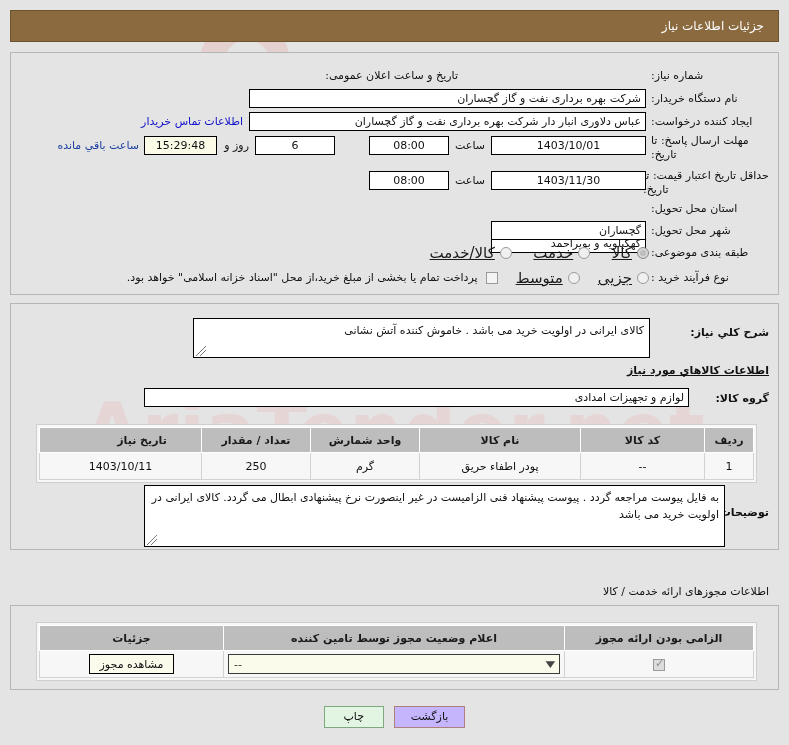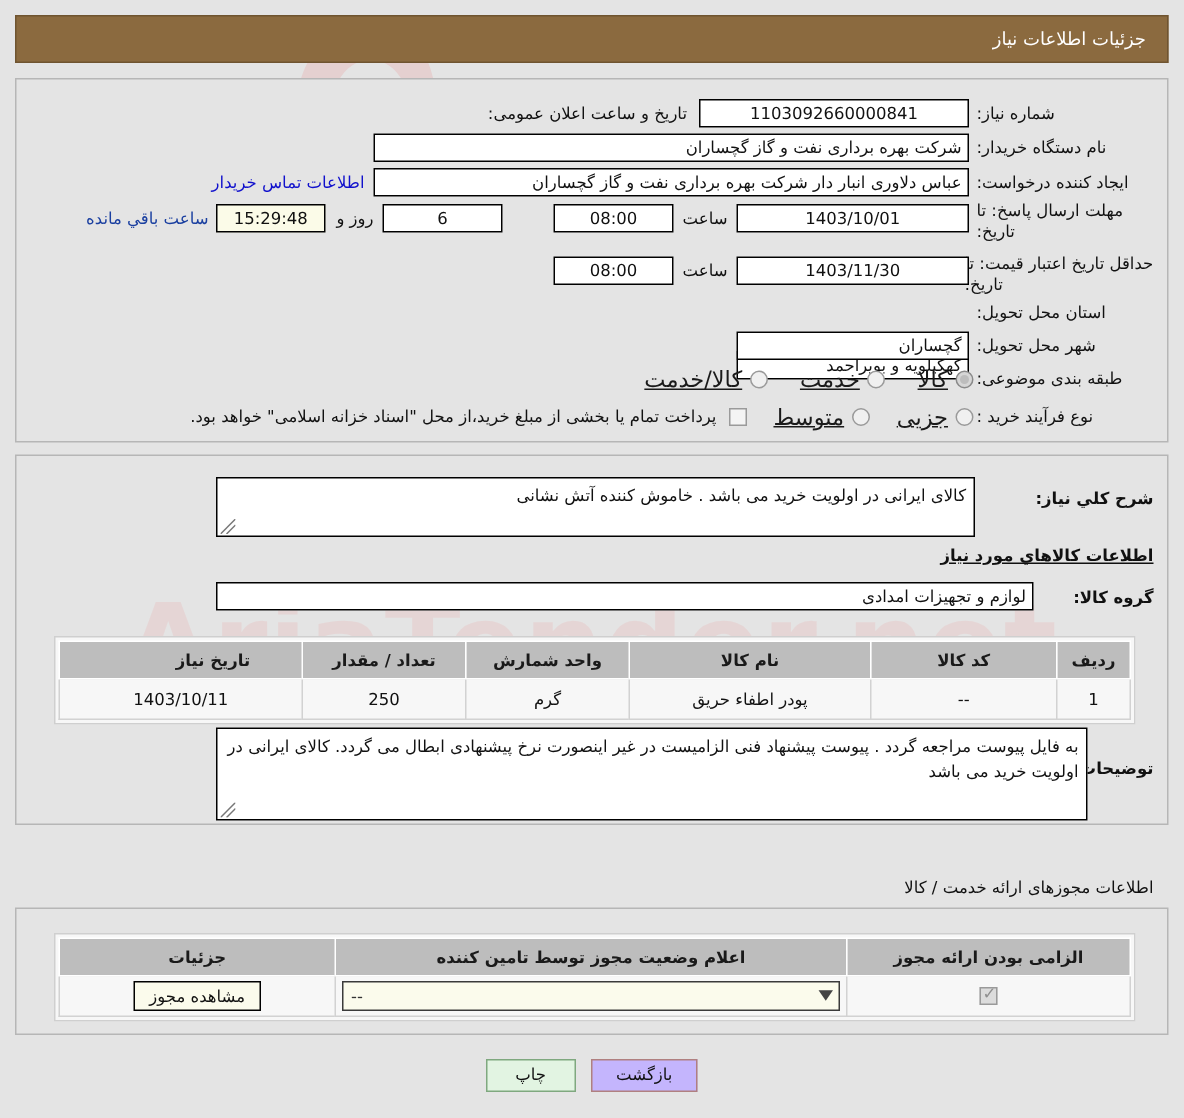--- a/index.html
+++ b/index.html
@@ -312,21 +312,20 @@
 
   <div class="topbar">
     <span class="topbar-title">جزئیات اطلاعات نیاز</span>
   </div>
 
   <div class="panel p1"></div>
 
   <div class="row" style="top:66px; right:20px; z-index:4;">
     <span class="lbl" style="width:118px; line-height:19px;">شماره نیاز:</span>
   </div>
-  <div class="inp" style="position:absolute; top:66px; right:143px; width:180px; z-index:4;">1103092660000841</div>
   <div class="plain" style="position:absolute; top:66px; right:331px; z-index:4;">تاریخ و ساعت اعلان عمومی:</div>
 
   <div class="row" style="top:89px; right:20px; z-index:4;">
     <span class="lbl" style="width:118px; line-height:19px;">نام دستگاه خریدار:</span>
   </div>
   <div class="inp rt" style="position:absolute; top:89px; right:143px; width:397px; z-index:4;">شرکت بهره برداری نفت و گاز گچساران</div>
 
   <div class="row" style="top:112px; right:20px; z-index:4;">
     <span class="lbl" style="width:118px; line-height:19px;">ایجاد کننده درخواست:</span>
   </div>
@@ -393,21 +392,21 @@
     </span>
     <span class="opt" style="margin-left:8px;">
       <span class="chk"></span>
     </span>
     <span class="plain" style="line-height:14px;">پرداخت تمام یا بخشی از مبلغ خرید،از محل "اسناد خزانه اسلامی" خواهد بود.</span>
   </div>
 
   <div class="panel p2"></div>
 
   <div class="sect-title" style="top:326px; right:20px; z-index:4;">شرح كلي نیاز:</div>
-  <div class="ta" style="position:absolute; top:318px; right:139px; width:506px; height:40px; z-index:4;">
+  <div class="ta" style="position:absolute; top:318px; right:139px; width:457px; height:40px; z-index:4;">
     <span>کالای ایرانی در اولویت خرید می باشد . خاموش کننده آتش نشانی</span>
     <svg class="grip" viewBox="0 0 10 10">
       <path d="M0 10 L10 0" stroke="#777" stroke-width="1" fill="none"></path>
       <path d="M4 10 L10 4" stroke="#777" stroke-width="1" fill="none"></path>
     </svg>
   </div>
 
   <div class="sect-title" style="top:364px; right:20px; z-index:4;text-decoration:underline;">اطلاعات كالاهاي مورد نیاز</div>
 
   <div class="sect-title" style="top:392px; right:20px; z-index:4;">گروه کالا:</div>

